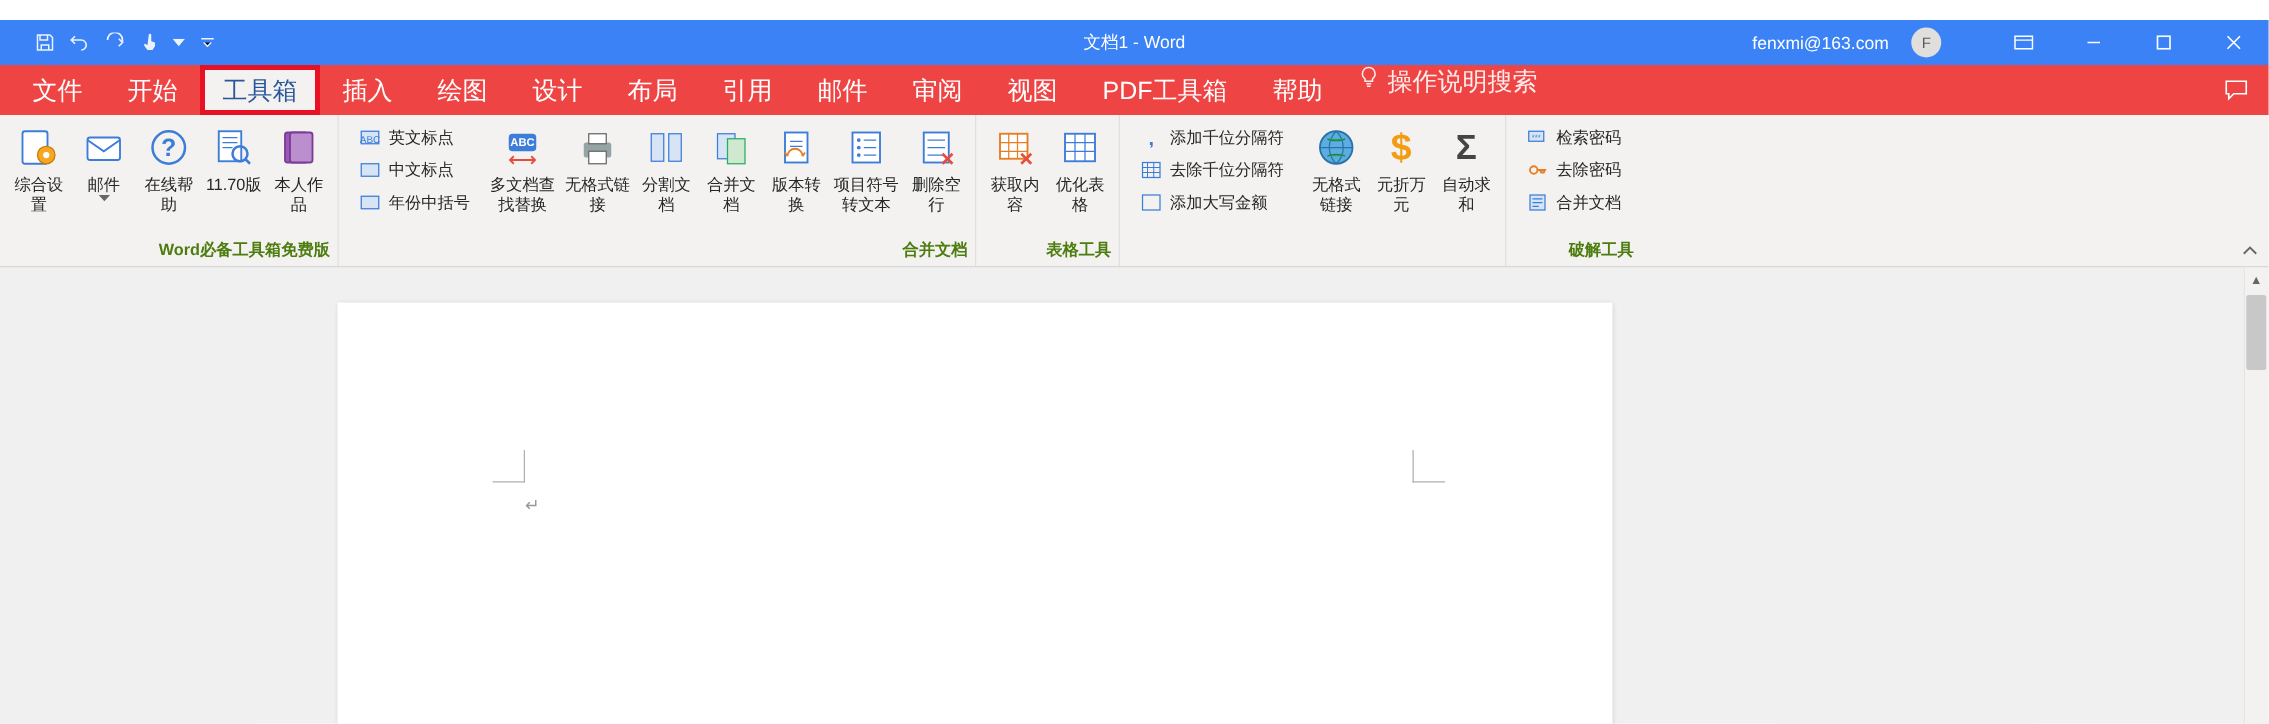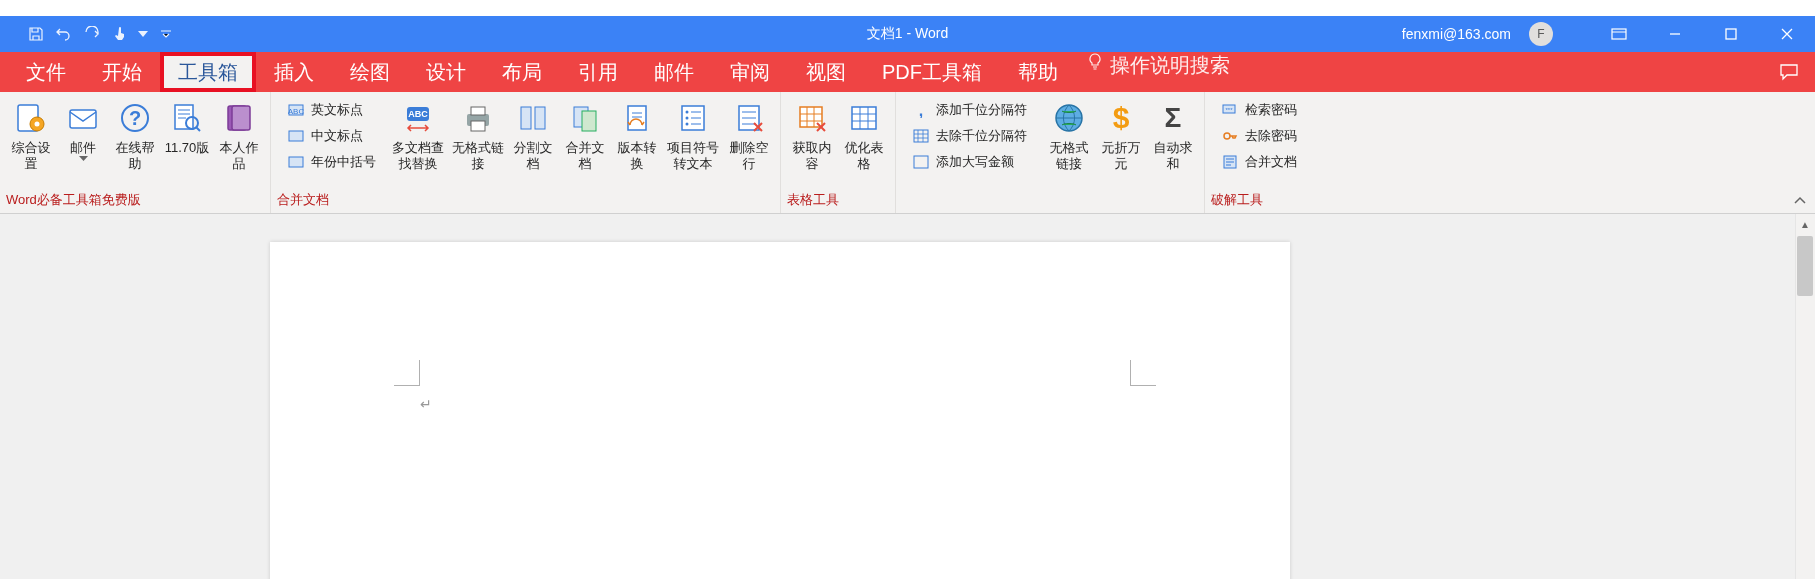--- a/index.html
+++ b/index.html
@@ -53,21 +53,21 @@
   font-size: 13px;
   color: #262626;
 }
 .group {
   display: flex;
   flex-direction: column;
   border-right: 1px solid #e1dfdd;
   padding: 4px 6px 0 6px;
 }
 .group-body { display: flex; flex: 1; align-items: flex-start; gap: 2px; }
-.group-label { text-align: left; font-size: 13px; color: #b91c1c; padding: 2px 0 4px 0; }
+.group-label { text-align: right; font-size: 13px; color: #4d7c0f; padding: 2px 0 4px 0; font-weight: bold; }
 .large-btn {
   display: flex;
   flex-direction: column;
   align-items: center;
   justify-content: flex-start;
   width: 50px;
   padding: 4px 2px;
   cursor: pointer;
   text-align: center;
   line-height: 1.25;

